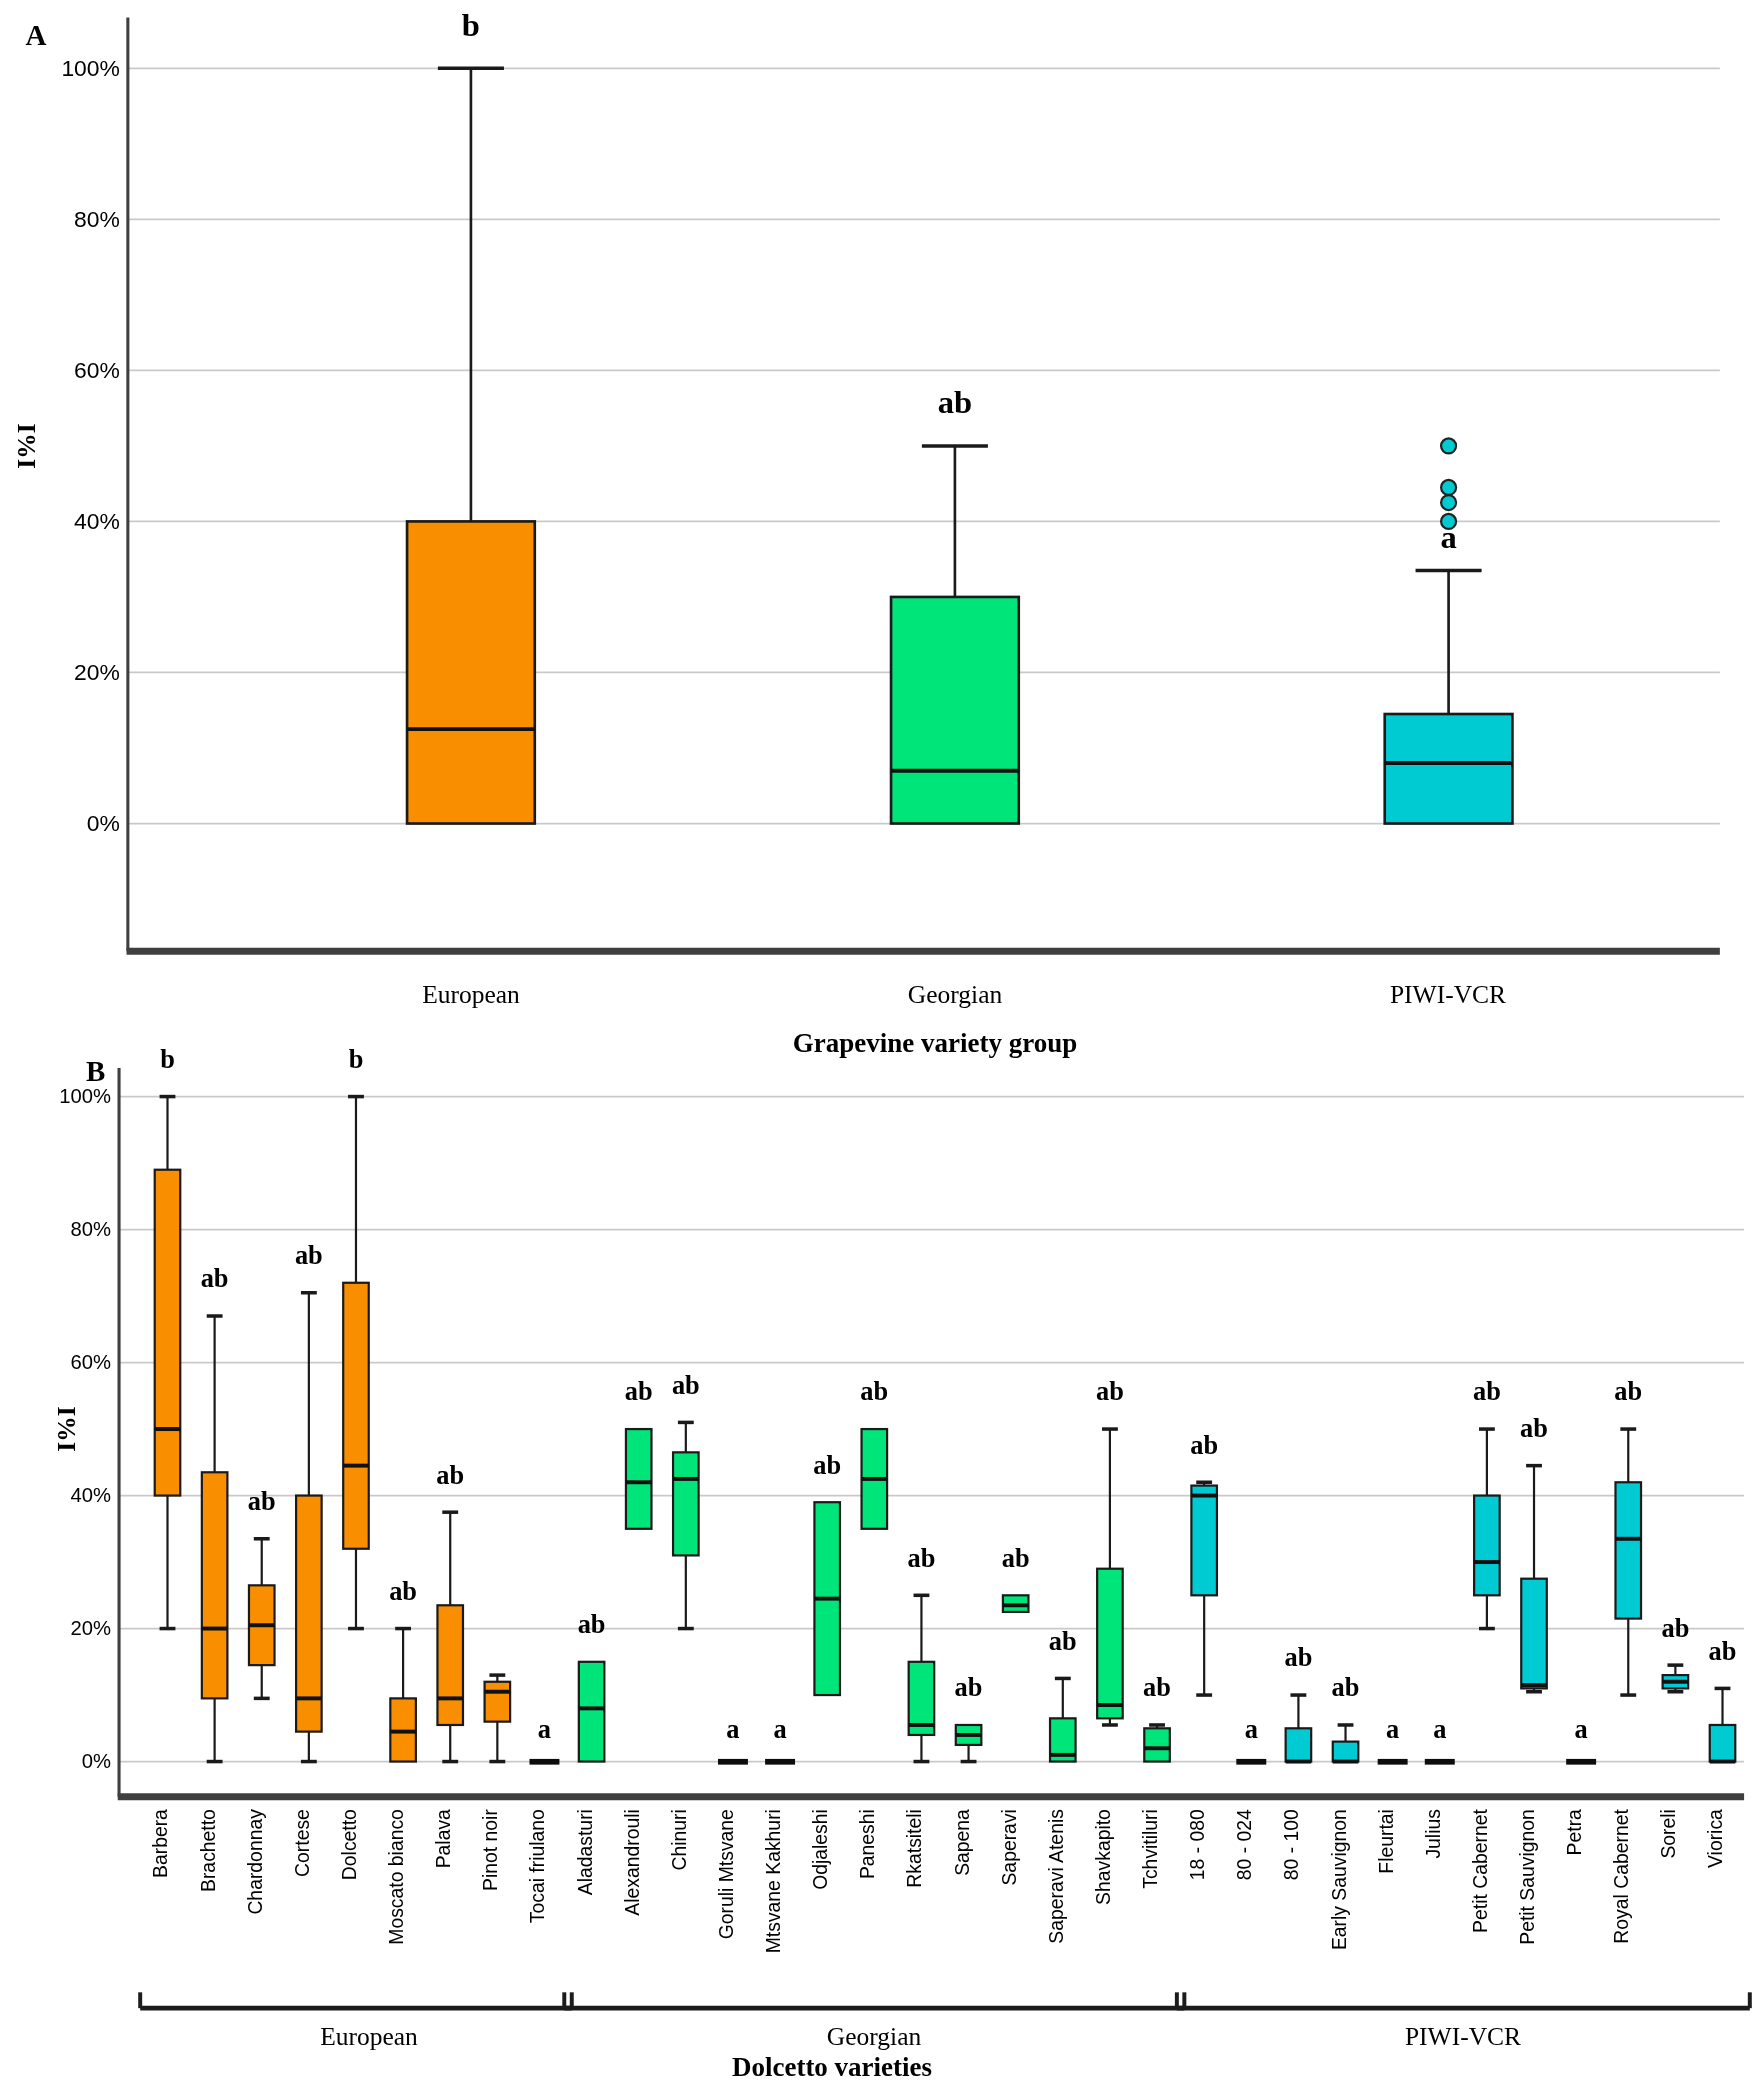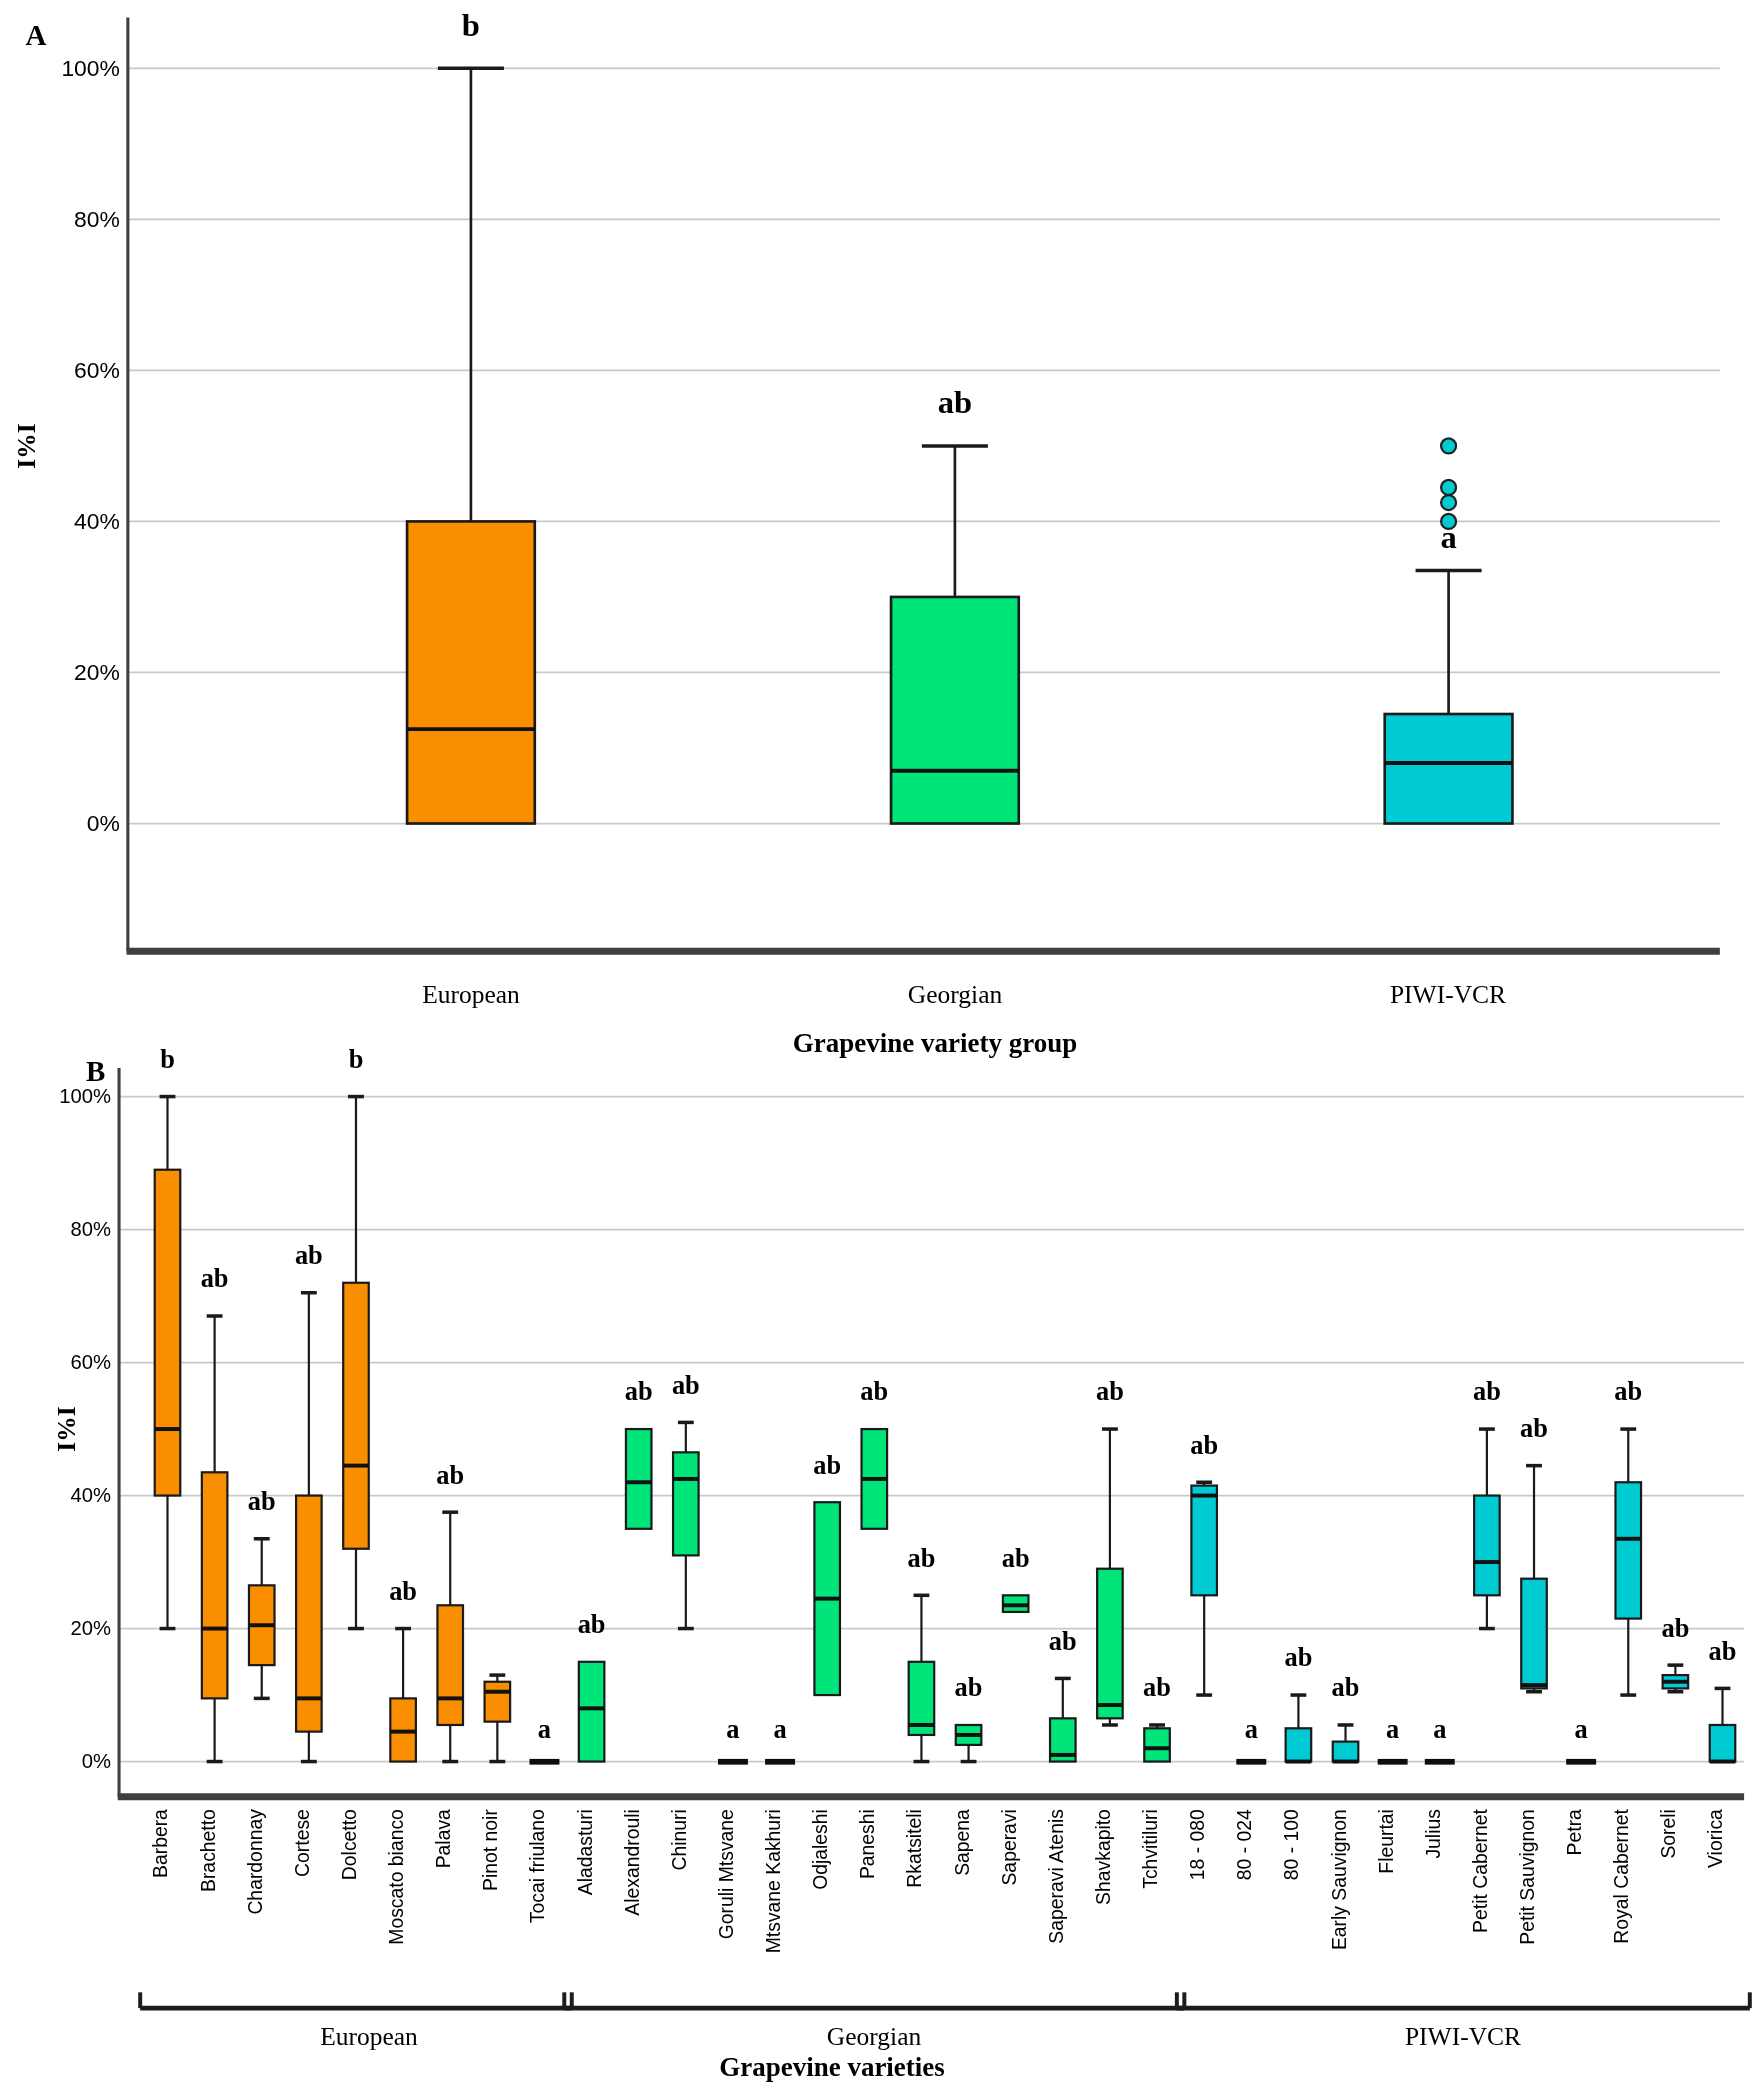--- a/index.html
+++ b/index.html
@@ -284,16 +284,16 @@
   <div class="txt gtick" style="left:471px;top:980px;">European</div>
   <div class="txt gtick" style="left:955px;top:980px;">Georgian</div>
   <div class="txt gtick" style="left:1448px;top:980px;">PIWI-VCR</div>
   <div class="txt xlab" style="left:935px;top:1028px;">Grapevine variety group</div>
 
   <div class="txt panel-letter" style="left:86px;top:1055px;">B</div>
   <div class="txt ylab" style="left:67px;top:1429px;">I%I</div>
   <div class="txt bracket-label" style="left:369px;top:2022px;">European</div>
   <div class="txt bracket-label" style="left:874px;top:2022px;">Georgian</div>
   <div class="txt bracket-label" style="left:1463px;top:2022px;">PIWI-VCR</div>
-  <div class="txt xlab" style="left:832px;top:2052px;">Grapevine varieties</div>
+  <div class="txt xlab" style="left:832px;top:2052px;">Dolcetto varieties</div>
 
 </div>
 
 
 </body></html>

